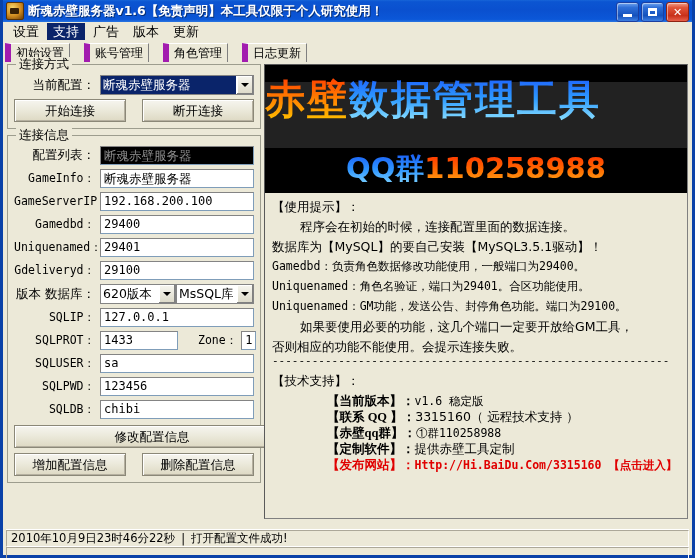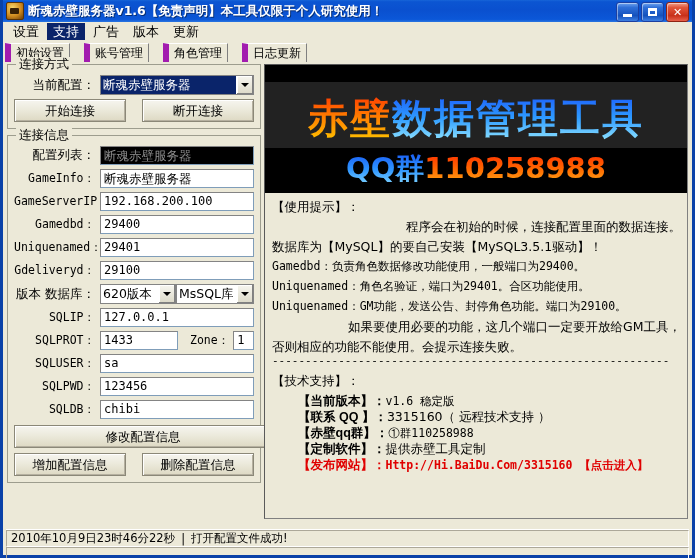--- a/index.html
+++ b/index.html
@@ -152,49 +152,50 @@
   .combo.small{flex:0 0 auto;width:76px;}
   .combo.small2{flex:0 0 auto;width:78px;margin-left:0;}
 
   
   .btnrow{display:flex;justify-content:center;gap:16px;margin-top:4px;}
   .btn{
     background:linear-gradient(to bottom,#f6f5ef 0%,#eceadc 45%,#ddd9c3 100%);
     border:1px solid #8b8878;
     box-shadow:inset 1px 1px 0 #ffffff, inset -1px -1px 0 #b5b0a0;
     font-size:12.5px;color:#000;text-align:center;
-    padding:3px 8px;line-height:15px;white-space:nowrap;
+    padding:3px 17px;line-height:15px;white-space:nowrap;
     font-family:"DejaVu Sans","Liberation Sans",sans-serif;
   }
   .btn.wide{width:100px;}
   .btn.full{width:100%;display:block;margin:6px 0 5px 0;}
   .btn.half{width:108px;}
 
   .zonewrap{display:flex;align-items:center;flex:1;}
   .zonewrap .zfld{width:78px;flex:0 0 78px;}
   .zonelbl{
     font-size:11.5px;padding:0 4px 0 12px;white-space:nowrap;
     font-family:"DejaVu Sans Mono","Liberation Mono",monospace;
+    margin-left:8px;
   }
 
   
   .infobox{
     border:1px solid #808080;border-top-color:#5a5a5a;border-left-color:#5a5a5a;
     background:#ece9d8;height:455px;box-sizing:border-box;
     overflow:hidden;position:relative;
   }
   .banner{
     height:128px;background:#000;position:relative;overflow:hidden;
   }
   .banner .stripe{
     position:absolute;left:0;right:0;top:17px;height:66px;
     background:#222222;
   }
   .banner .t1{
-    position:absolute;left:0;right:0;top:23px;text-align:center;
+    position:absolute;left:0;right:0;top:4px;
     font-size:40px;font-weight:bold;line-height:60px;
     letter-spacing:2px;
     font-family:"DejaVu Sans","Liberation Sans",sans-serif;
   }
   .banner .t1 .a{
     background:linear-gradient(to bottom,#ff3b00 0%,#ff7a00 45%,#ffc400 100%);
     -webkit-background-clip:text;background-clip:text;color:transparent;
     -webkit-text-fill-color:transparent;
   }
   .banner .t1 .b{
@@ -217,29 +218,29 @@
     -webkit-background-clip:text;background-clip:text;color:transparent;
     -webkit-text-fill-color:transparent;
   }
 
   .txt{padding:5px 6px 0 7px;}
   .ln{
     font-size:12.5px;color:#000;line-height:17px;white-space:nowrap;
     font-family:"DejaVu Sans","Liberation Sans",sans-serif;
   }
   .ln.mono{font-family:"DejaVu Sans Mono","Liberation Mono",monospace;font-size:11.5px;}
-  .ln.ind{padding-left:28px;text-align:right;}
+  .ln.ind{padding-left:28px;}
   .ln.gap{margin-top:3px;}
   .ln.dash{
     font-family:"DejaVu Sans Mono","Liberation Mono",monospace;
     font-size:11px;letter-spacing:0px;line-height:11px;color:#000;
     overflow:hidden;
   }
   .sup{padding-left:26px;line-height:15px;font-size:12.5px;white-space:nowrap;}
-  .sup .k{font-family:Liberation Sans, sans-serif;font-weight:bold;}
+  .sup .k{font-family:Liberation Serif, serif;font-weight:bold;margin-left:29px;}
   .sup .v{font-family:"DejaVu Sans Mono","Liberation Mono",monospace;font-size:11.5px;}
   .sup .vc{font-family:"DejaVu Sans","Liberation Sans",sans-serif;font-size:12.5px;}
   .sup.red,.sup.red .k,.sup.red .v{color:#e00000;font-weight:bold;}
 
   
   .statusbar{
     position:absolute;left:3px;right:3px;bottom:3px;height:22px;
     display:flex;align-items:stretch;
     background:#ece9d8;
     border-top:1px solid #ffffff;

